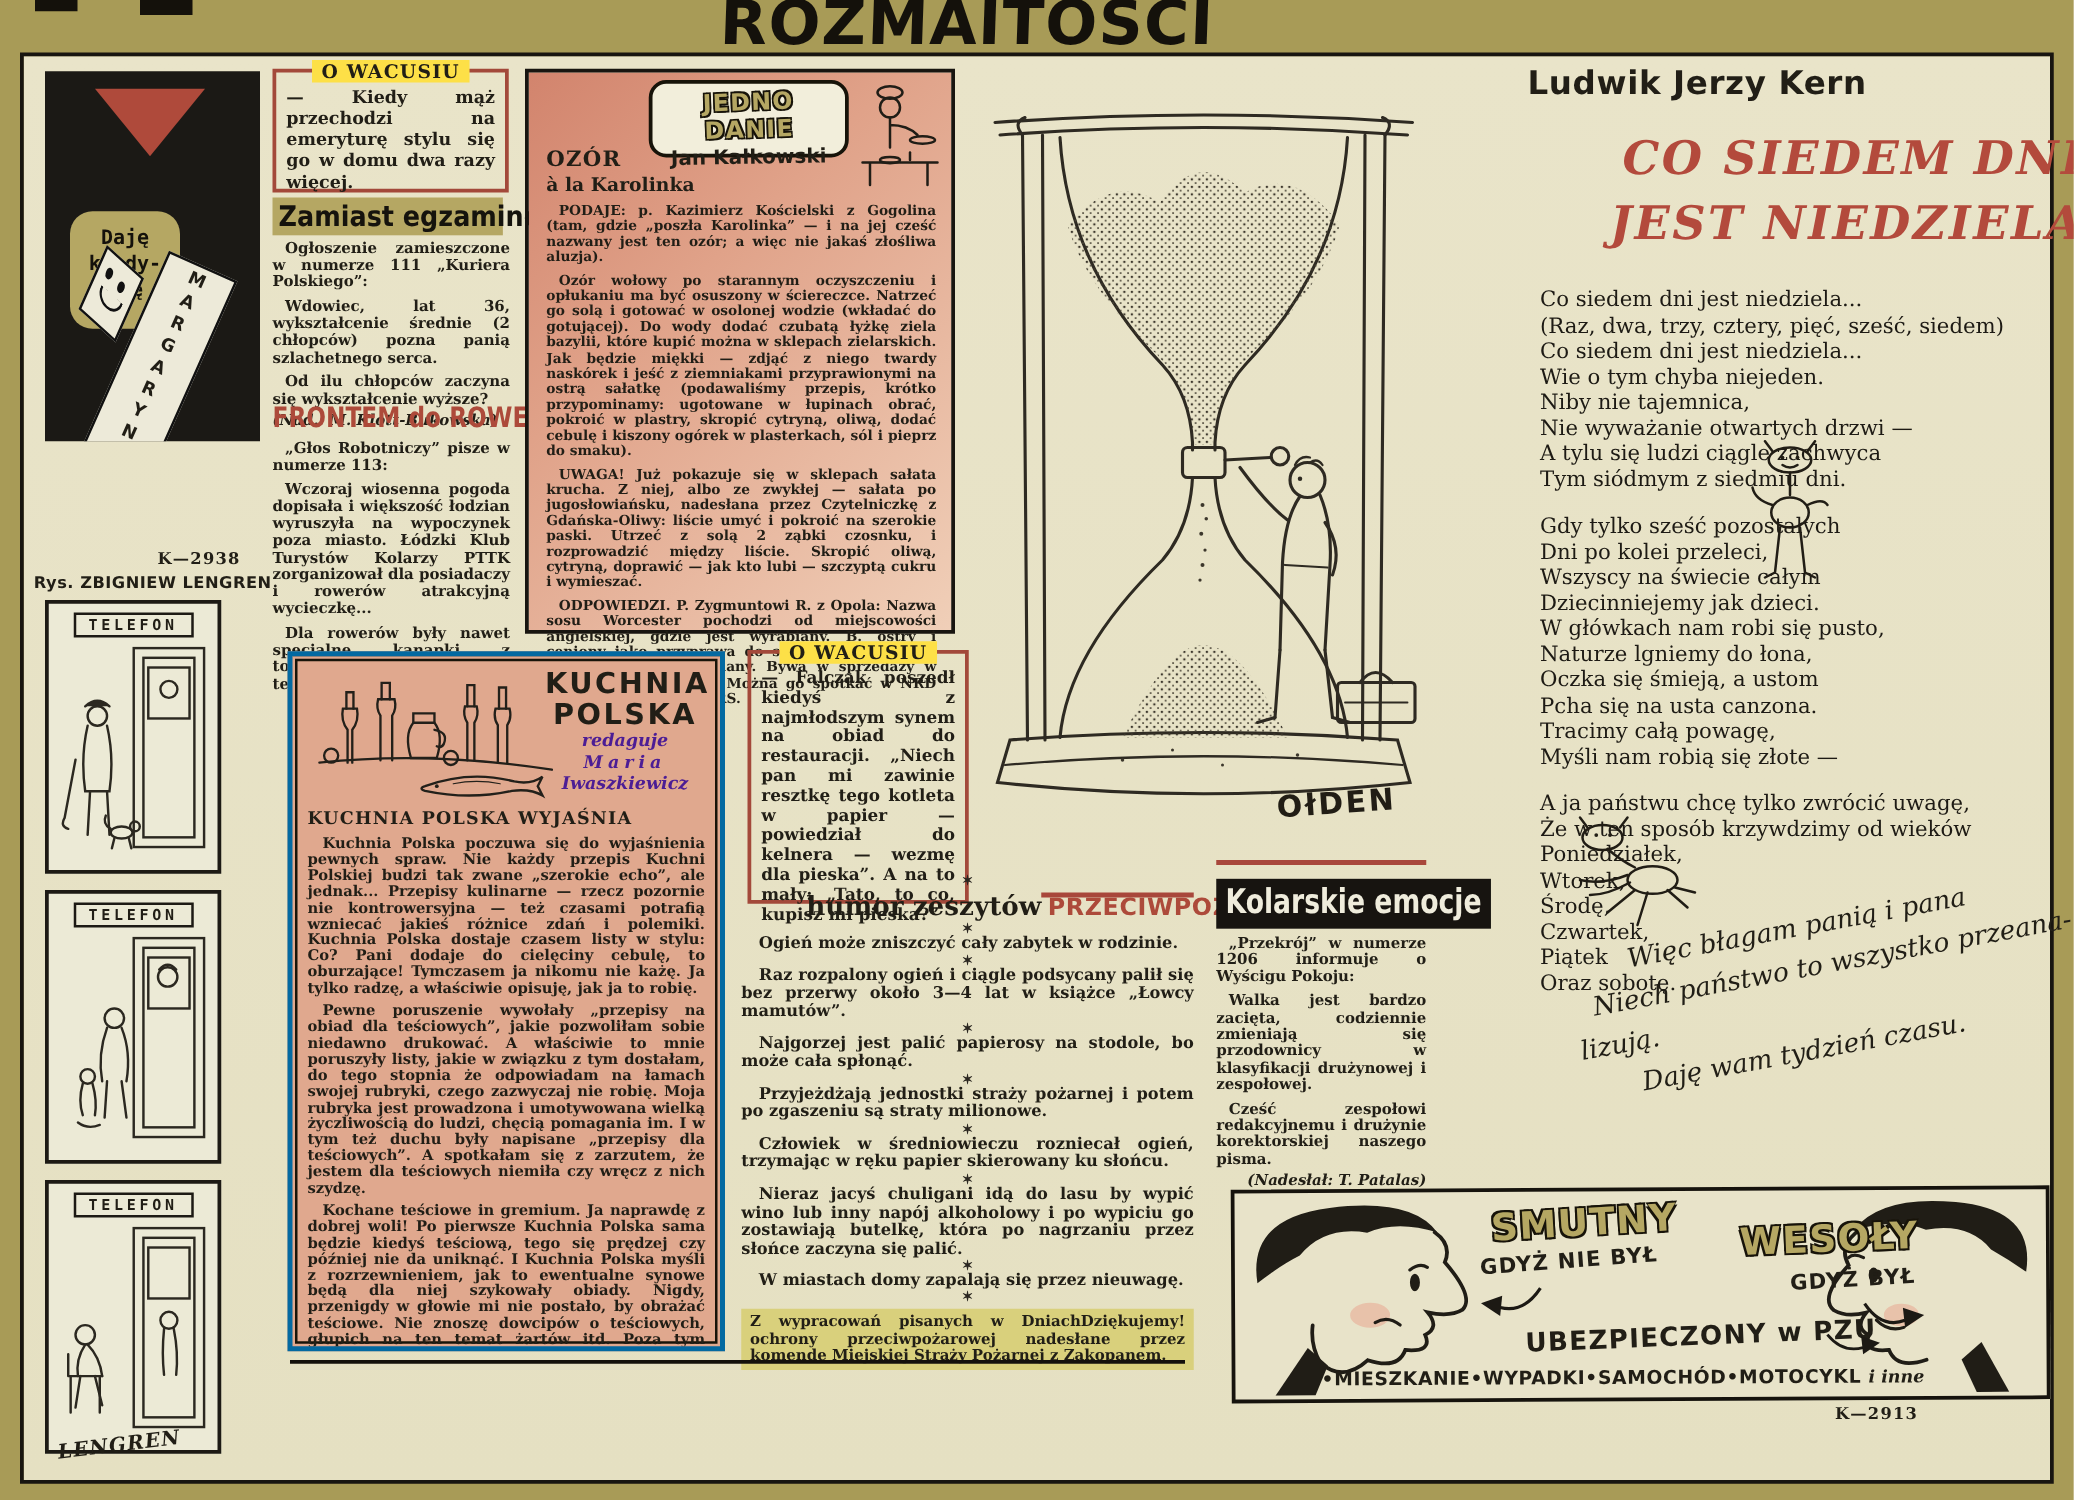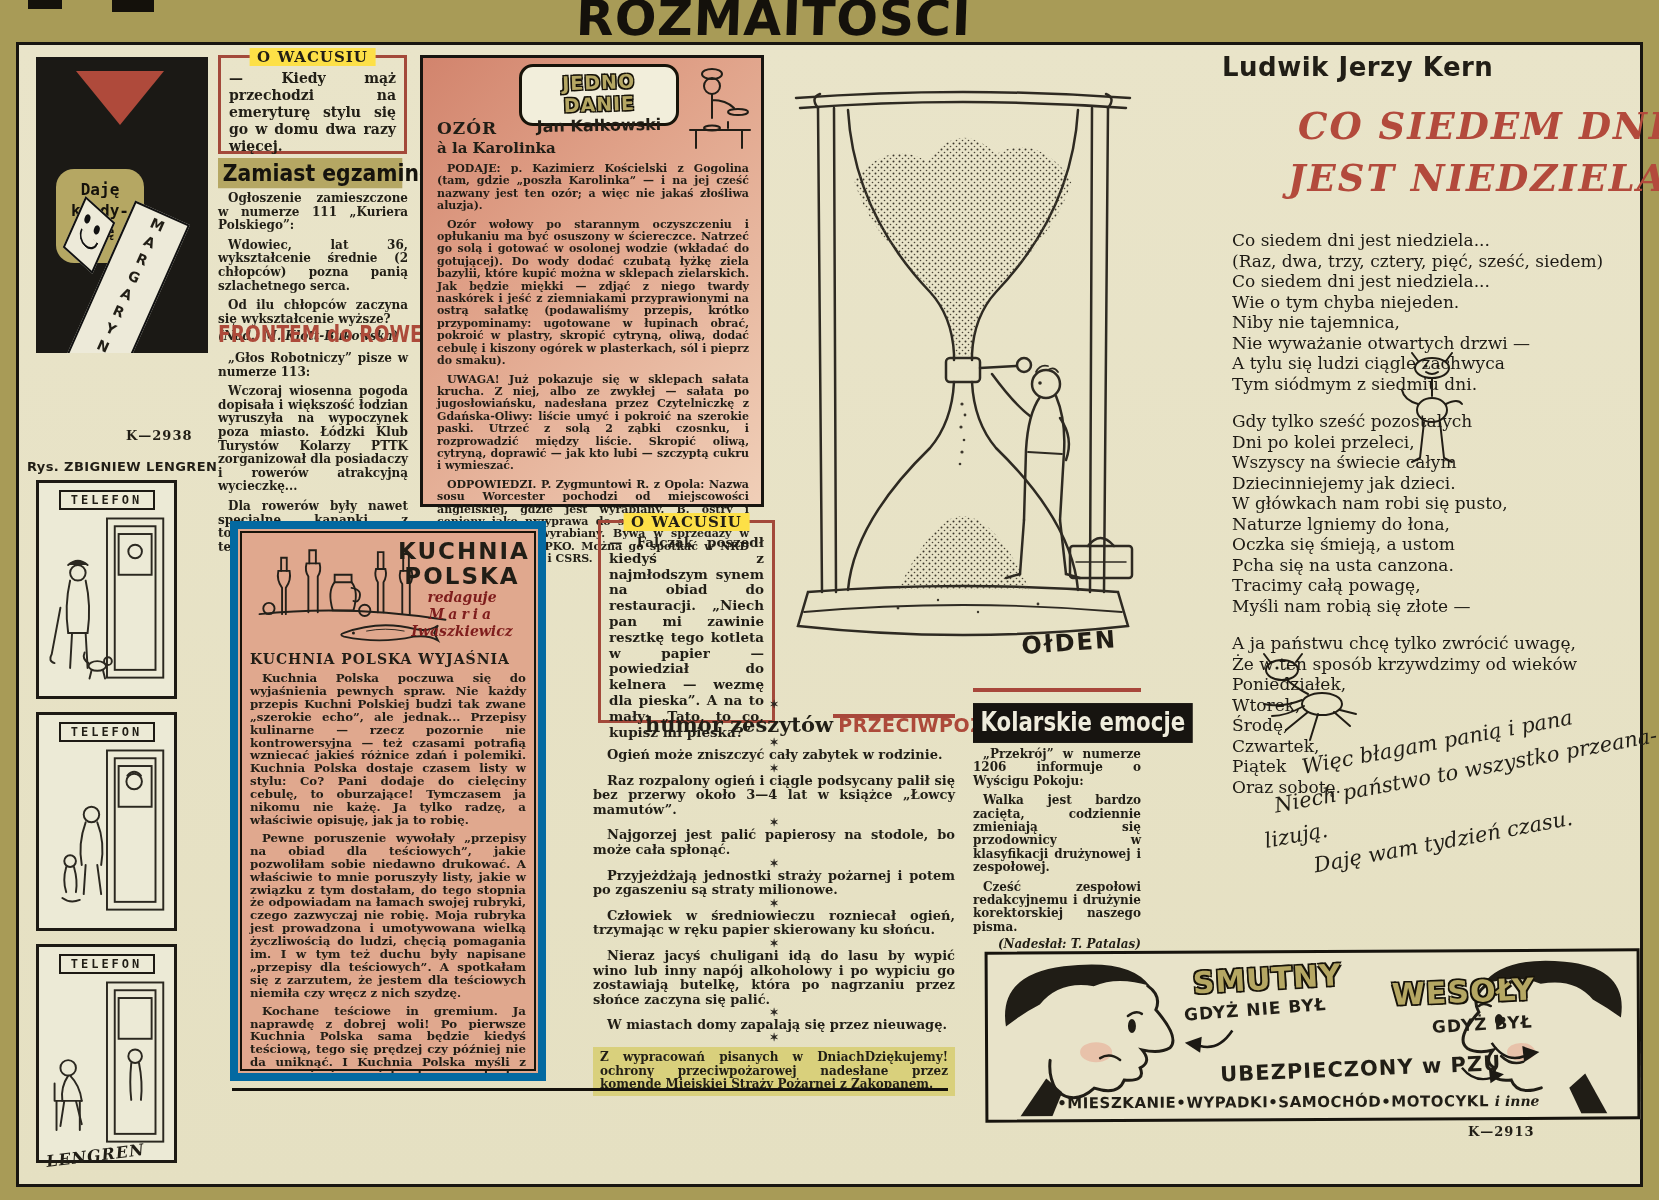--- a/index.html
+++ b/index.html
@@ -26,21 +26,21 @@
   #marg-pack span{writing-mode:vertical-rl;text-orientation:upright;font:700 14px "DejaVu Sans",sans-serif;letter-spacing:3px;}
   #marg-face{position:absolute;left:34px;top:150px;width:34px;height:52px;background:#edead9;border:2px solid #111;
              transform:rotate(24deg) skewY(18deg);}
   #marg-face i{position:absolute;width:6px;height:9px;background:#111;border-radius:50%;}
   #marg-face i:nth-child(1){left:6px;top:10px;} #marg-face i:nth-child(2){left:19px;top:12px;}
   #marg-face u{position:absolute;left:7px;top:26px;width:18px;height:10px;border:2px solid #111;border-top:none;
                border-radius:0 0 12px 12px;}
   #marg-wrap{position:absolute;left:42px;top:318px;width:118px;height:62px;background:#edead9;border-radius:4px;
              transform:rotate(-3deg);}
   #marg-petals{position:absolute;left:48px;top:306px;width:110px;height:78px;}
-  #marg-code{left:126px;top:428px;font:700 13px "DejaVu Serif",serif;letter-spacing:1px;}
+  #marg-code{left:126px;top:440px;font:700 13px "DejaVu Serif",serif;letter-spacing:1px;}
   #credit{left:27px;top:459px;font:700 13px "DejaVu Sans",sans-serif;letter-spacing:.4px;}
 
   .tpanel{left:36px;width:141px;height:219px;background:#ecead6;border:3px solid #1d1a14;box-sizing:border-box;}
   #tp1{top:480px;} #tp2{top:712px;} #tp3{top:944px;}
   .tsign{margin:7px auto 0;width:92px;border:2px solid #1d1a14;text-align:center;
          font:700 12px "DejaVu Sans Mono",monospace;letter-spacing:3px;padding:1px 0;}
   .tscene{display:block;margin:2px auto 0;}
   #lengren{left:46px;top:1146px;font:italic 700 16px "DejaVu Serif",serif;transform:rotate(-7deg);letter-spacing:1px;}
 
   
@@ -70,26 +70,26 @@
   #badge-l1{font:700 19px "DejaVu Sans",sans-serif;letter-spacing:1px;color:#b5a763;
             text-shadow:-1.4px -1.4px 0 #171309,1.4px -1.4px 0 #171309,-1.4px 1.4px 0 #171309,1.4px 1.4px 0 #171309;
             transform:rotate(-2deg);}
   #badge-l2{font:700 16px "DejaVu Sans",sans-serif;transform:rotate(-1deg);margin-top:1px;}
   #chef{position:absolute;right:0;top:4px;}
   #rec-title{margin-top:52px;font:700 17px "DejaVu Serif",serif;letter-spacing:1px;}
   #rec-sub{font:700 15px "DejaVu Serif",serif;margin-top:1px;}
   #recipe .body p{font:700 11px/12.4px "DejaVu Serif",serif;text-align:justify;margin:6px 0 0;text-indent:10px;}
 
   
-  #kuch{left:230px;top:521px;width:316px;height:560px;border:8px solid #0369a1;box-sizing:border-box;
+  #kuch{left:230px;top:521px;width:350px;height:560px;border:4px solid #0369a1;box-sizing:border-box;
         background:#e0a88e;box-shadow:inset 0 0 0 2px #e0a88e,inset 0 0 0 4px #171309;padding:10px 12px;overflow:hidden;}
   #kuch-head{position:relative;height:108px;}
   #kuch-title{position:absolute;right:0;top:0;width:128px;text-align:center;}
   .kuch-t{font:700 23px/25px "DejaVu Sans",sans-serif;letter-spacing:2px;}
-  .kuch-red{color:#7f1d1d;font:italic 700 14px/17px "DejaVu Serif",serif;}
+  .kuch-red{color:#4c1d95;font:italic 700 14px/17px "DejaVu Serif",serif;}
   .kuch-red.sp{letter-spacing:4px;}
   #kuch-sub{font:700 14px "DejaVu Serif",serif;letter-spacing:1px;margin:4px 0 2px;}
   #kuch .body p{font:700 11.8px/12.9px "DejaVu Serif",serif;text-align:justify;margin:5px 0 0;text-indent:12px;}
 
   
   #hour{left:778px;top:52px;width:370px;height:618px;}
 
   
   #humor{left:593px;top:700px;width:362px;}
   #humor-rule{position:absolute;left:240px;top:14px;width:122px;height:4px;background:#a8473b;}

